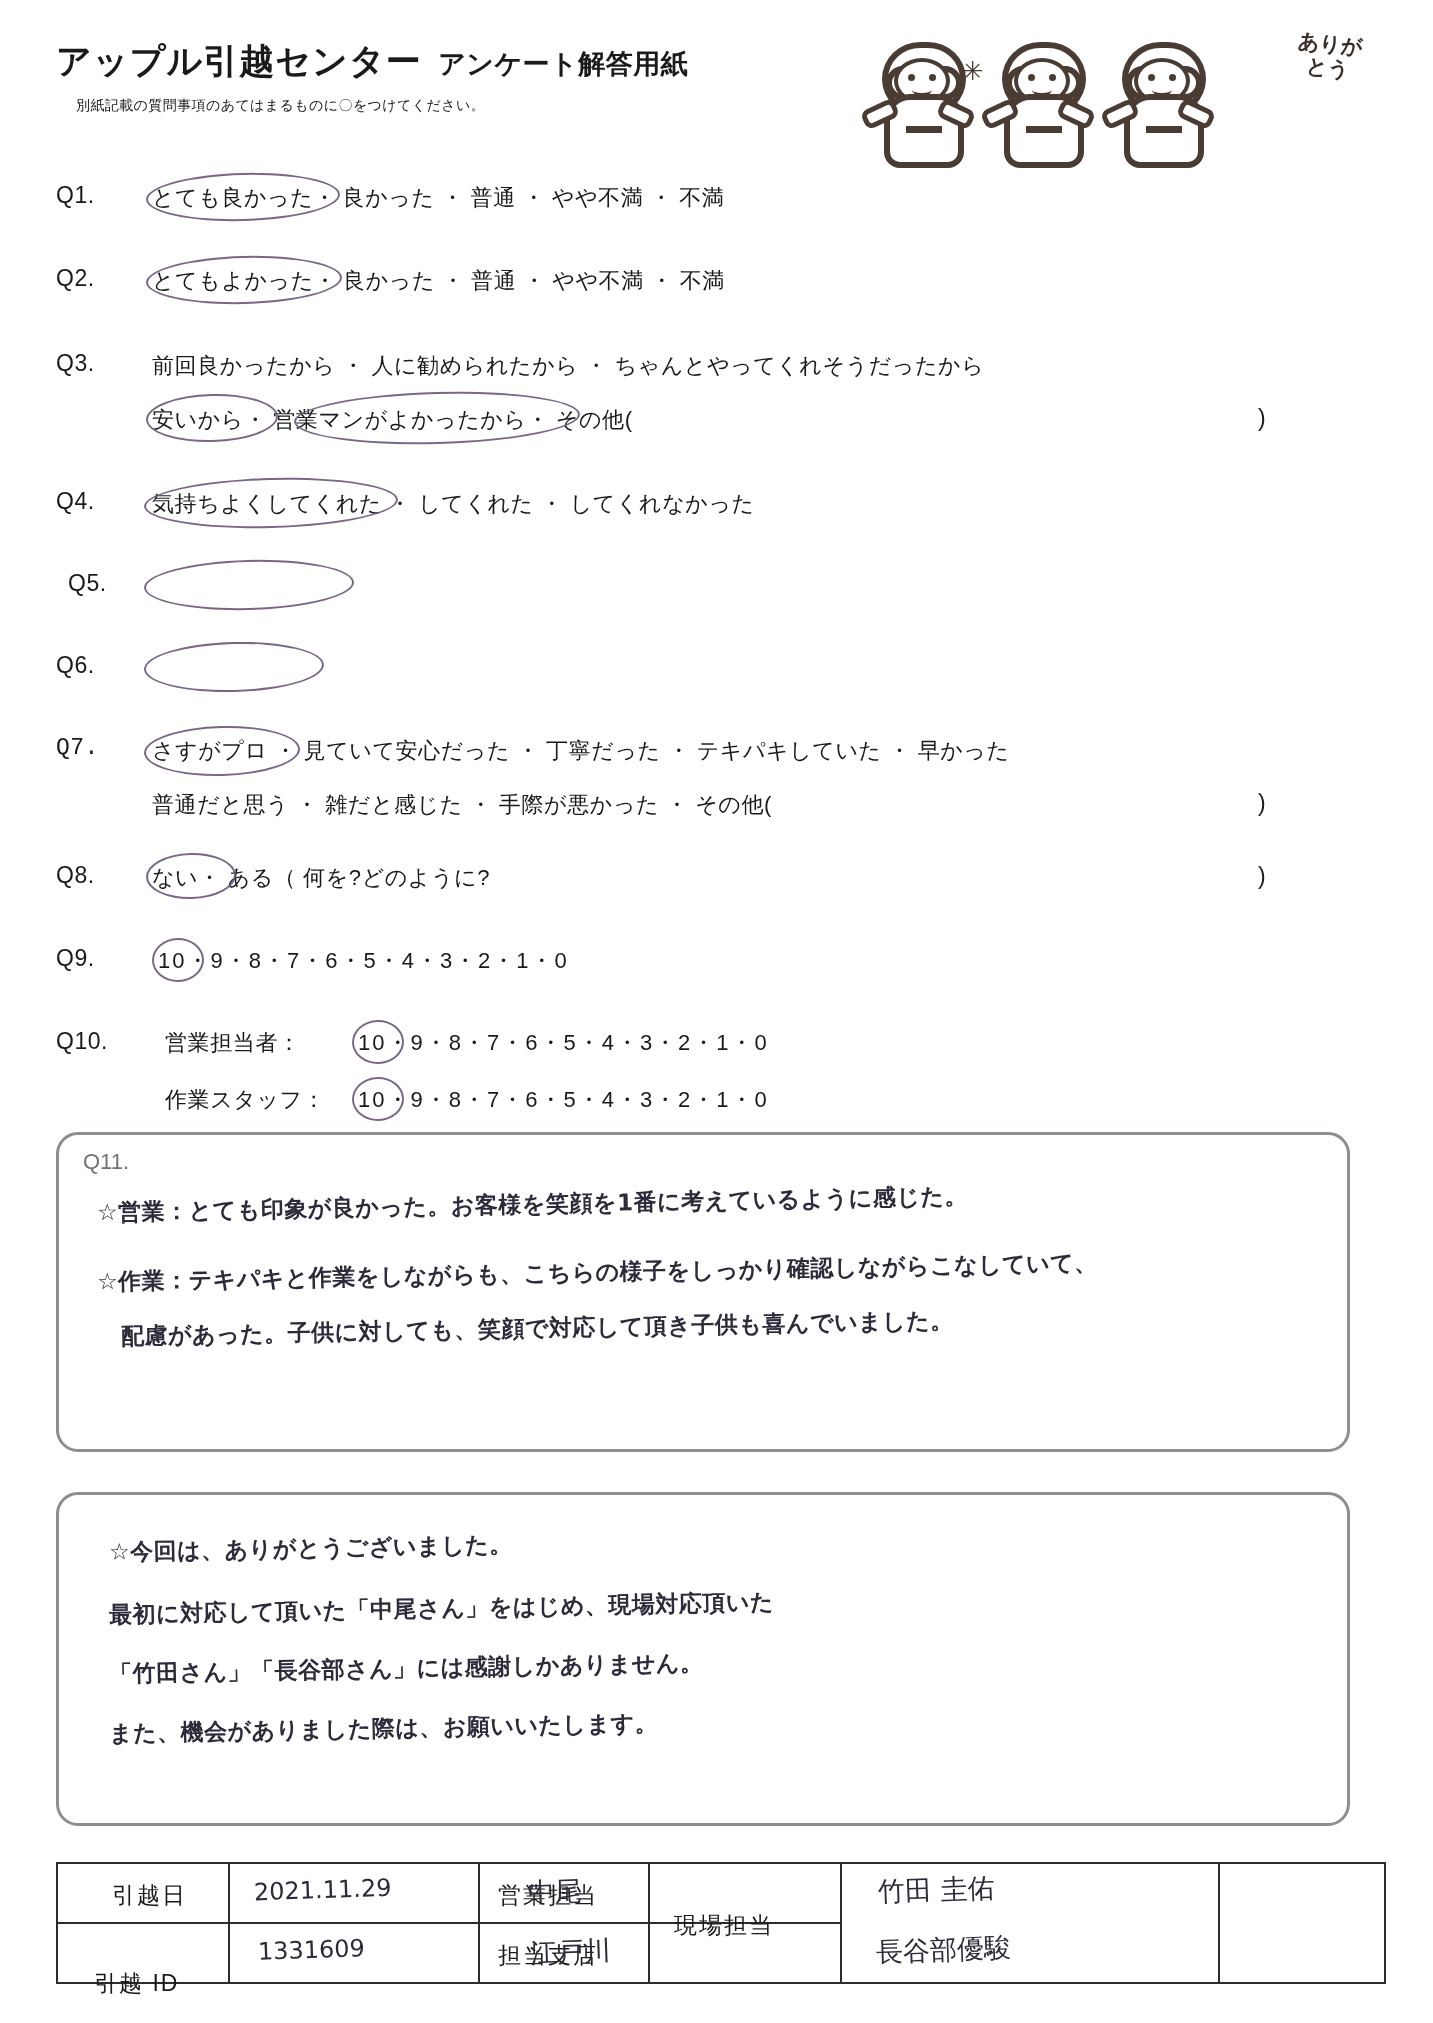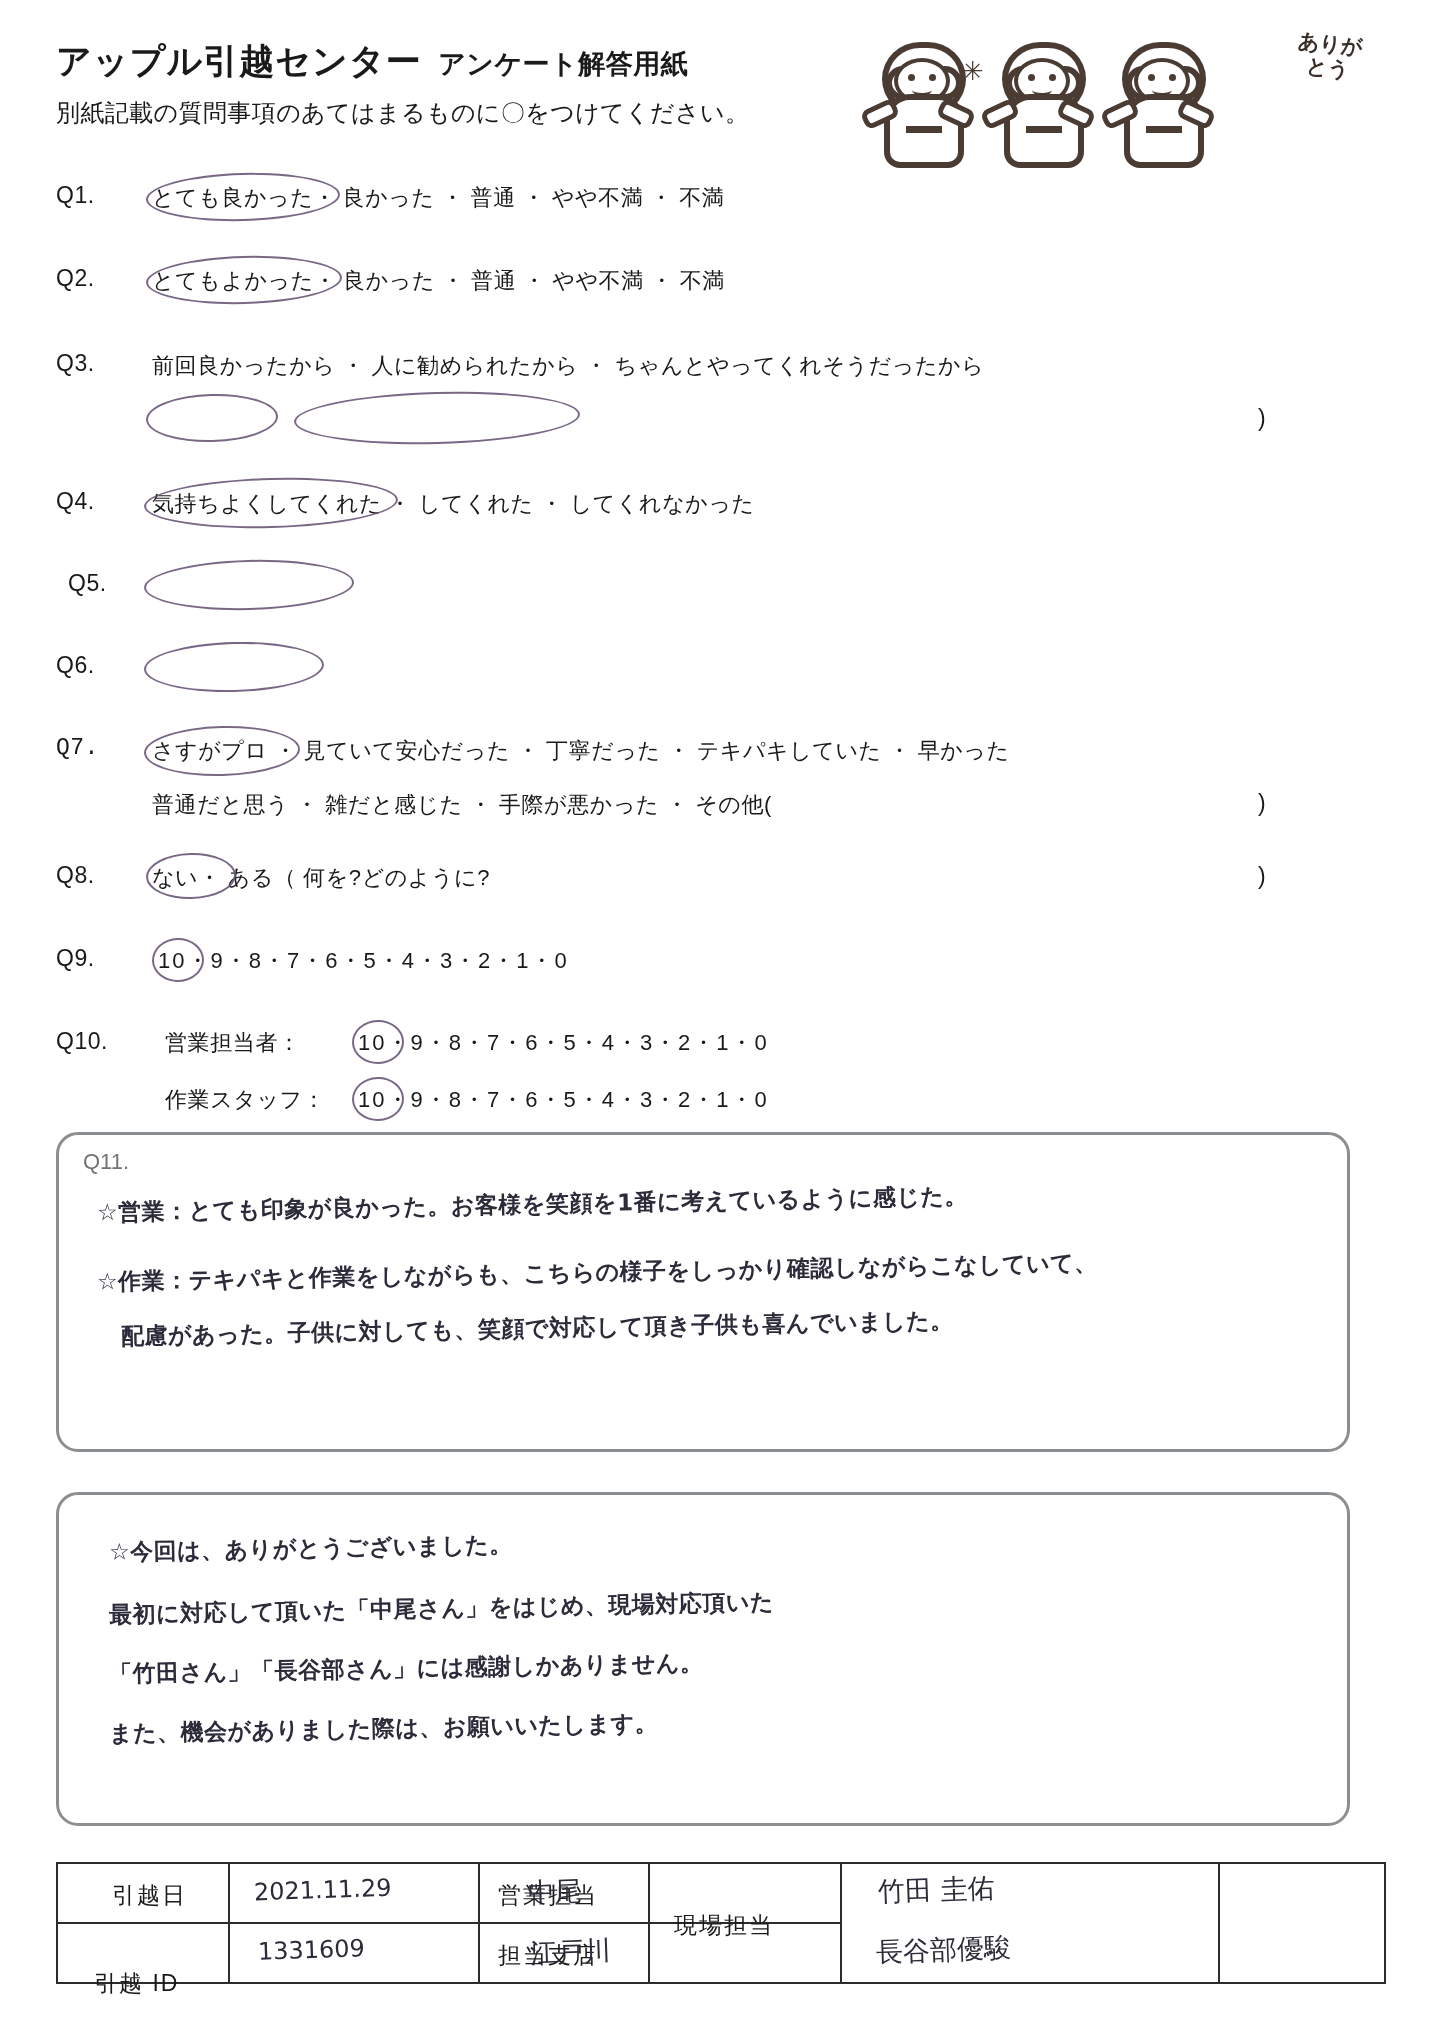--- a/index.html
+++ b/index.html
@@ -3,21 +3,21 @@
 <meta charset="utf-8">
 <style>
   html,body{margin:0;padding:0;background:#ffffff;}
   body{width:1433px;height:2023px;position:relative;font-family:"Liberation Sans","DejaVu Sans",sans-serif;color:#1a1a1a;}
   .page{position:absolute;left:0;top:0;width:1433px;height:2023px;overflow:hidden;}
 
   
   .hdr{position:absolute;left:56px;top:38px;}
   .hdr-title{font-size:35px;font-weight:bold;letter-spacing:1px;display:inline-block;}
   .hdr-sub{font-size:27px;font-weight:bold;display:inline-block;margin-left:12px;letter-spacing:0.5px;}
-  .hdr-note{font-size:24px;margin-top:12px;letter-spacing:0.4px;}
+  .hdr-note{font-size:14px;margin-top:12px;letter-spacing:0.4px;margin-left:20px;}
 
   
   .stamp{position:absolute;left:870px;top:28px;width:500px;height:135px;}
   .monkey{position:absolute;width:96px;height:116px;}
   .m-head{position:absolute;left:12px;top:0;width:72px;height:62px;border:6px solid #4a3b33;border-radius:50%/55%;background:#fff;}
   .m-ear{position:absolute;width:22px;height:22px;border:6px solid #4a3b33;border-radius:50%;background:#fff;top:18px;}
   .m-ear.l{left:-2px;} .m-ear.r{right:-2px;}
   .m-face{position:absolute;left:24px;top:16px;width:48px;height:38px;border:4px solid #4a3b33;border-radius:50%;background:#fff;}
   .m-eye{position:absolute;width:7px;height:7px;background:#4a3b33;border-radius:50%;top:12px;}
   .m-eye.l{left:10px;} .m-eye.r{right:10px;}
@@ -121,20 +121,21 @@
   <div class="qlab" style="left:56px;top:182px;">Q1.</div>
   <div class="q" style="left:152px;top:183px;">とても良かった・ 良かった ・ 普通 ・ やや不満 ・ 不満</div>
   <div class="ellipse" style="left:146px;top:173px;width:190px;height:44px;"></div>
 
   <div class="qlab" style="left:56px;top:265px;">Q2.</div>
   <div class="q" style="left:152px;top:266px;">とてもよかった・ 良かった ・ 普通 ・ やや不満 ・ 不満</div>
   <div class="ellipse" style="left:146px;top:256px;width:192px;height:44px;"></div>
 
   <div class="qlab" style="left:56px;top:350px;">Q3.</div>
   <div class="q" style="left:152px;top:351px;">前回良かったから ・ 人に勧められたから ・ ちゃんとやってくれそうだったから</div>
+  <div class="q" style="left:152px;top:405px;">安いから・ 営業マンがよかったから・ その他(</div>
   <div class="paren" style="left:1258px;top:405px;">)</div>
   <div class="ellipse" style="left:146px;top:394px;width:128px;height:44px;"></div>
   <div class="ellipse" style="left:294px;top:392px;width:282px;height:48px;"></div>
 
   <div class="qlab" style="left:56px;top:488px;">Q4.</div>
   <div class="q" style="left:152px;top:489px;">気持ちよくしてくれた ・ してくれた ・ してくれなかった</div>
   <div class="ellipse" style="left:144px;top:478px;width:250px;height:46px;"></div>
 
   <div class="qlab" style="left:68px;top:570px;">Q5.</div>
   <div class="ellipse" style="left:144px;top:560px;width:206px;height:46px;"></div>

